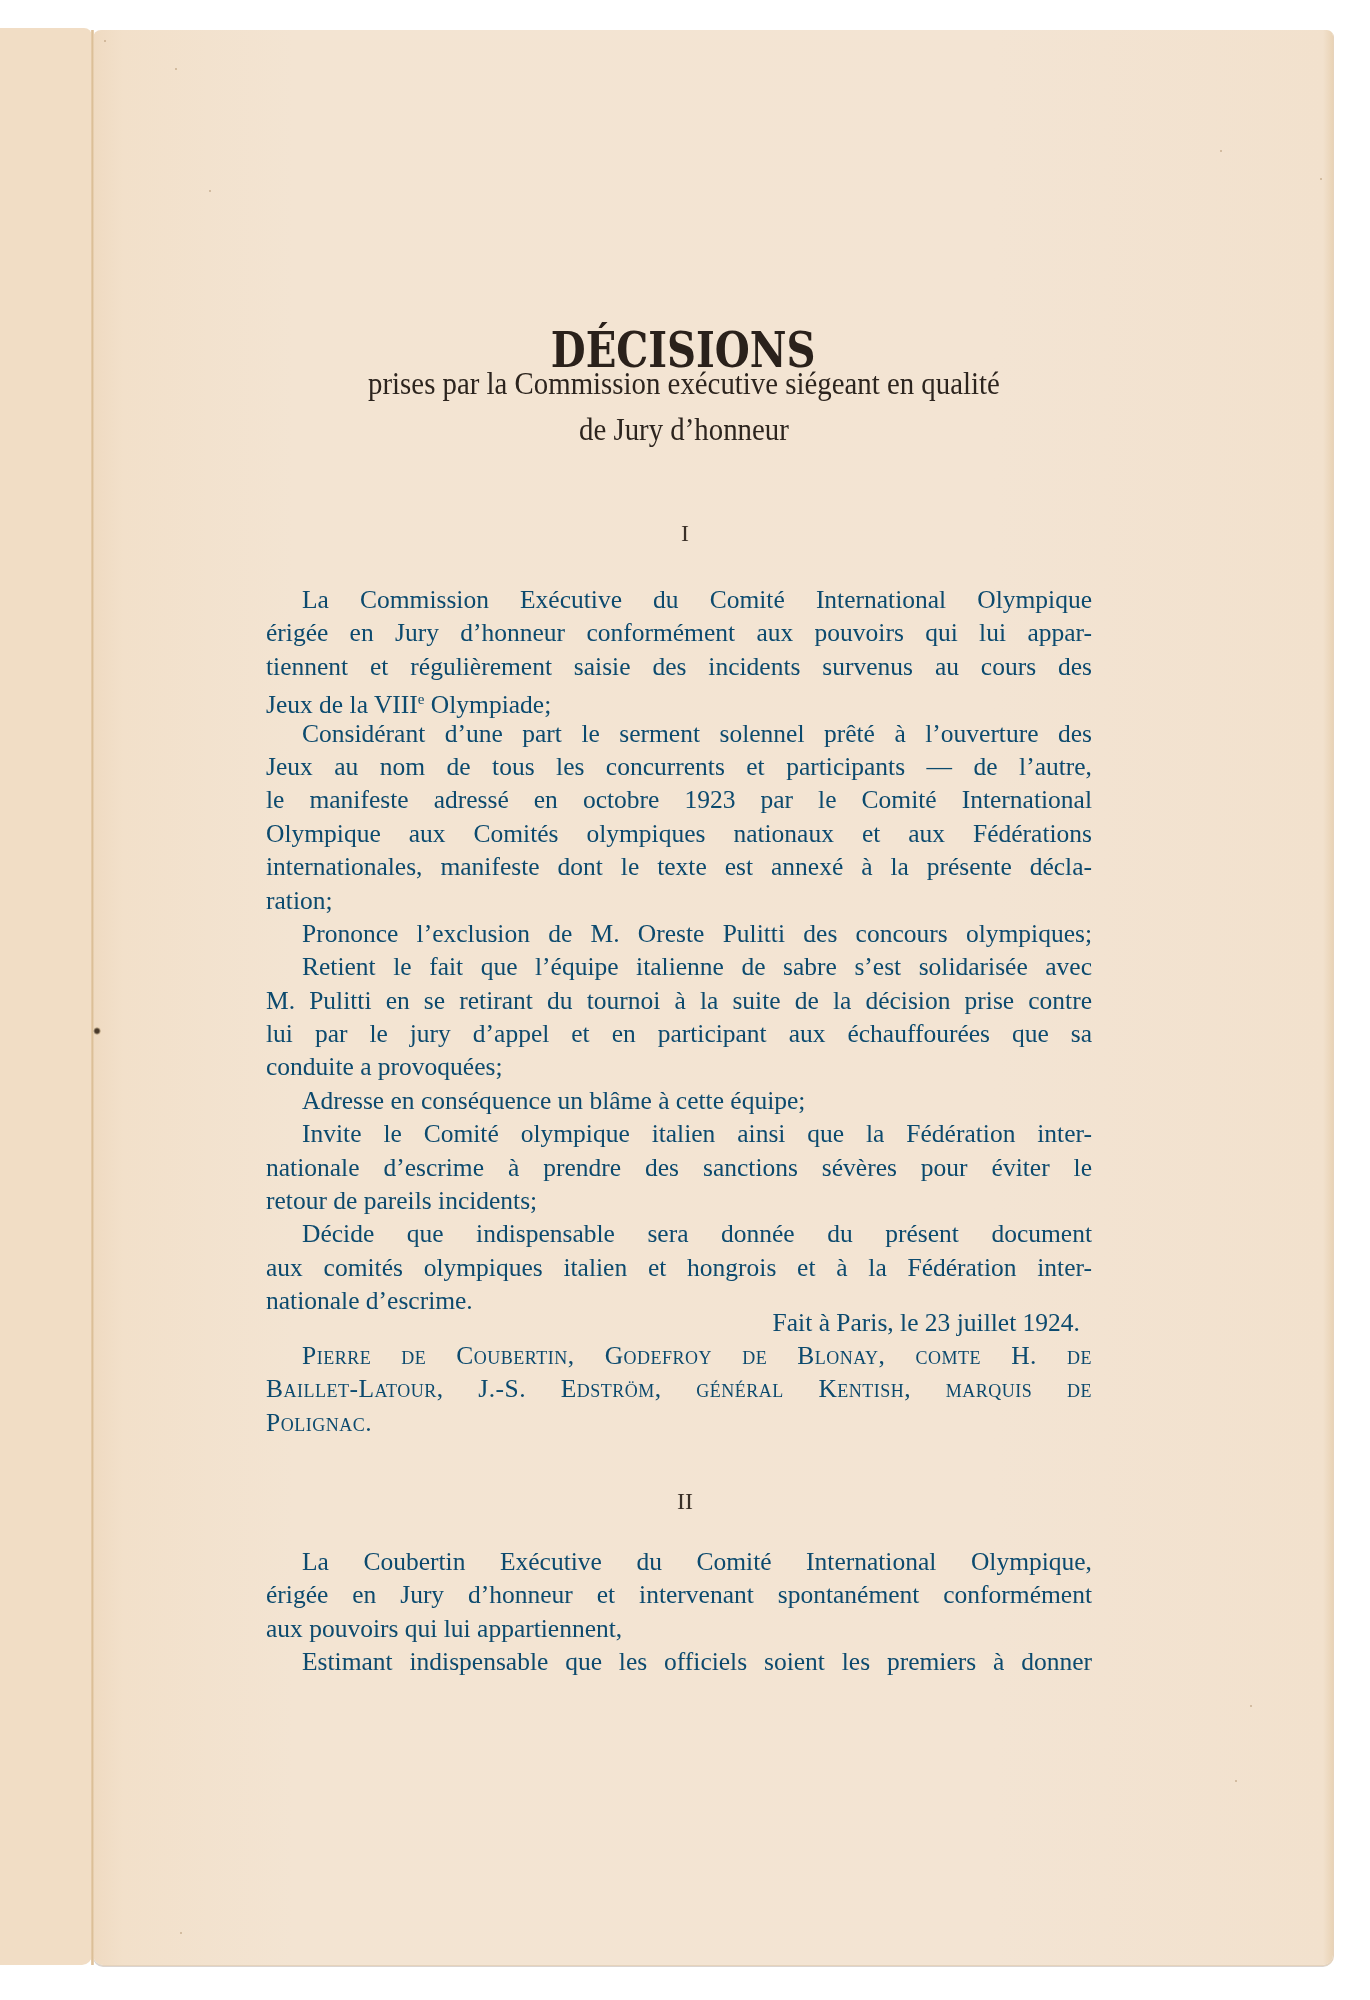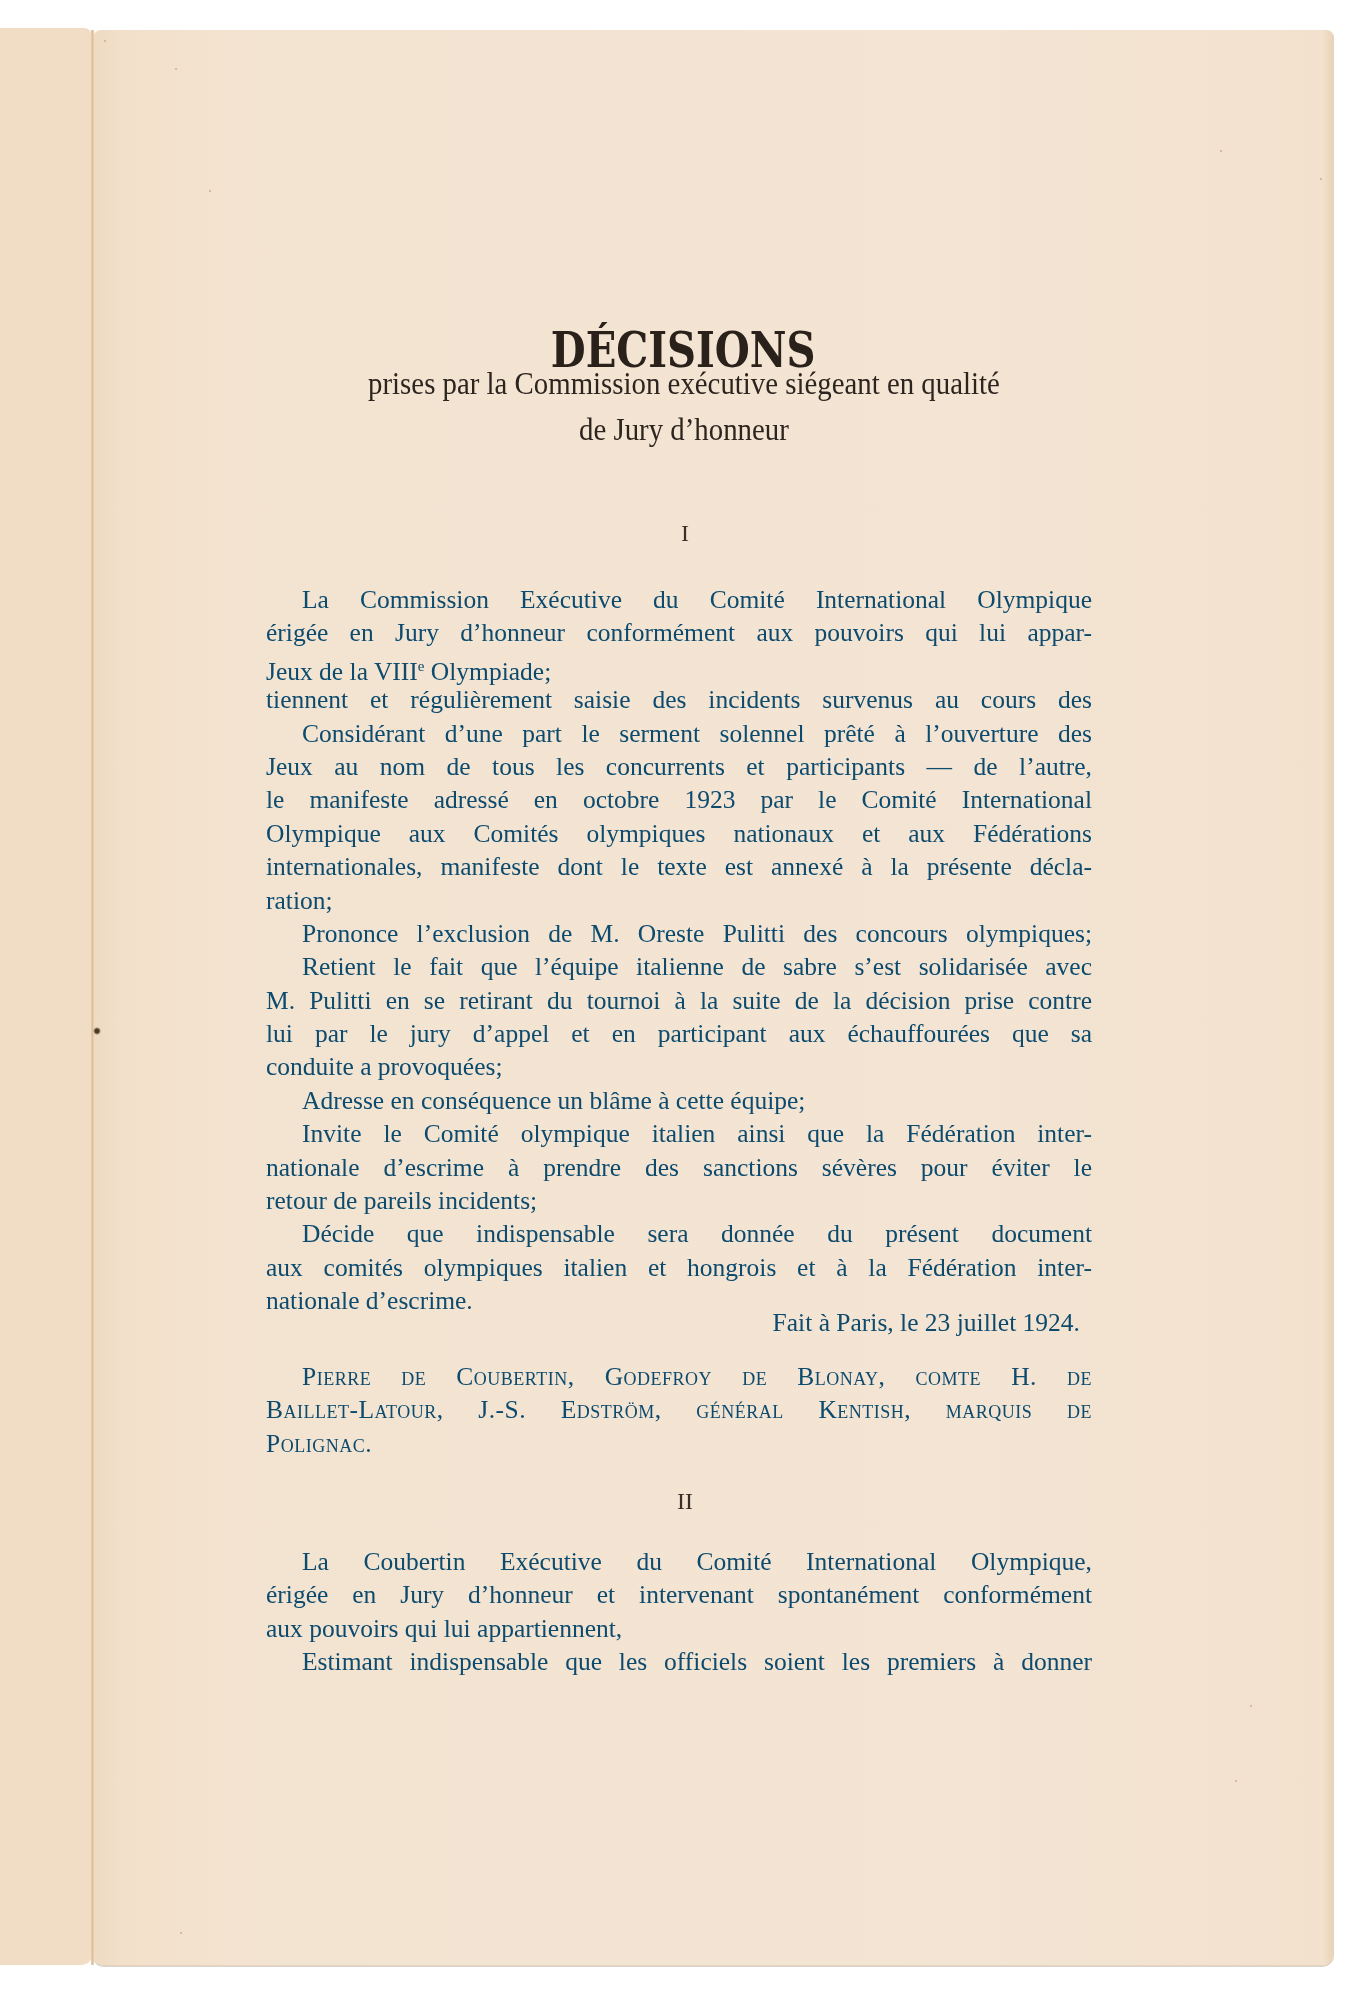--- a/index.html
+++ b/index.html
@@ -108,21 +108,21 @@
   .line {
     display: block;
     white-space: nowrap;
     text-align: justify;
     text-align-last: justify;
     height: 33.4px;
   }
   .line.indent { padding-left: 36px; }
   .line.last { text-align-last: left; }
   .line.right { text-align: left; text-align-last: right; padding-right: 12px; }
-  .line.gap-before { margin-top: 21px; }
+  .line.gap-before { margin-top: 0; }
   .sc { font-variant: small-caps; letter-spacing: 0.5px; }
   .sup { font-size: 15px; vertical-align: 9px; }
 </style>
 </head>
 <body>
 
 <div class="facing-page"></div>
 <div class="page"></div>
 <div class="spine"></div>
 <div class="staple-hole"></div>
@@ -139,22 +139,22 @@
 <h1 class="title">DÉCISIONS</h1>
 
 <div class="subtitle sub1">prises par la Commission exécutive siégeant en qualité</div>
 <div class="subtitle sub2">de Jury d’honneur</div>
 
 <div class="section-num num1">I</div>
 
 <div class="body-col sec1">
   <span class="line indent">La Commission Exécutive du Comité International Olympique</span>
   <span class="line">érigée en Jury d’honneur conformément aux pouvoirs qui lui appar-</span>
+  <span class="line">tiennent et régulièrement saisie des incidents survenus au cours des</span>
   <span class="line last"><span>Jeux de la VIII</span><span class="sup">e</span><span> Olympiade;</span></span>
-  <span class="line">tiennent et régulièrement saisie des incidents survenus au cours des</span>
   <span class="line indent">Considérant d’une part le serment solennel prêté à l’ouverture des</span>
   <span class="line">Jeux au nom de tous les concurrents et participants — de l’autre,</span>
   <span class="line">le manifeste adressé en octobre 1923 par le Comité International</span>
   <span class="line">Olympique aux Comités olympiques nationaux et aux Fédérations</span>
   <span class="line">internationales, manifeste dont le texte est annexé à la présente décla-</span>
   <span class="line last">ration;</span>
   <span class="line indent">Prononce l’exclusion de M. Oreste Pulitti des concours olympiques;</span>
   <span class="line indent">Retient le fait que l’équipe italienne de sabre s’est solidarisée avec</span>
   <span class="line">M. Pulitti en se retirant du tournoi à la suite de la décision prise contre</span>
   <span class="line">lui par le jury d’appel et en participant aux échauffourées que sa</span>

